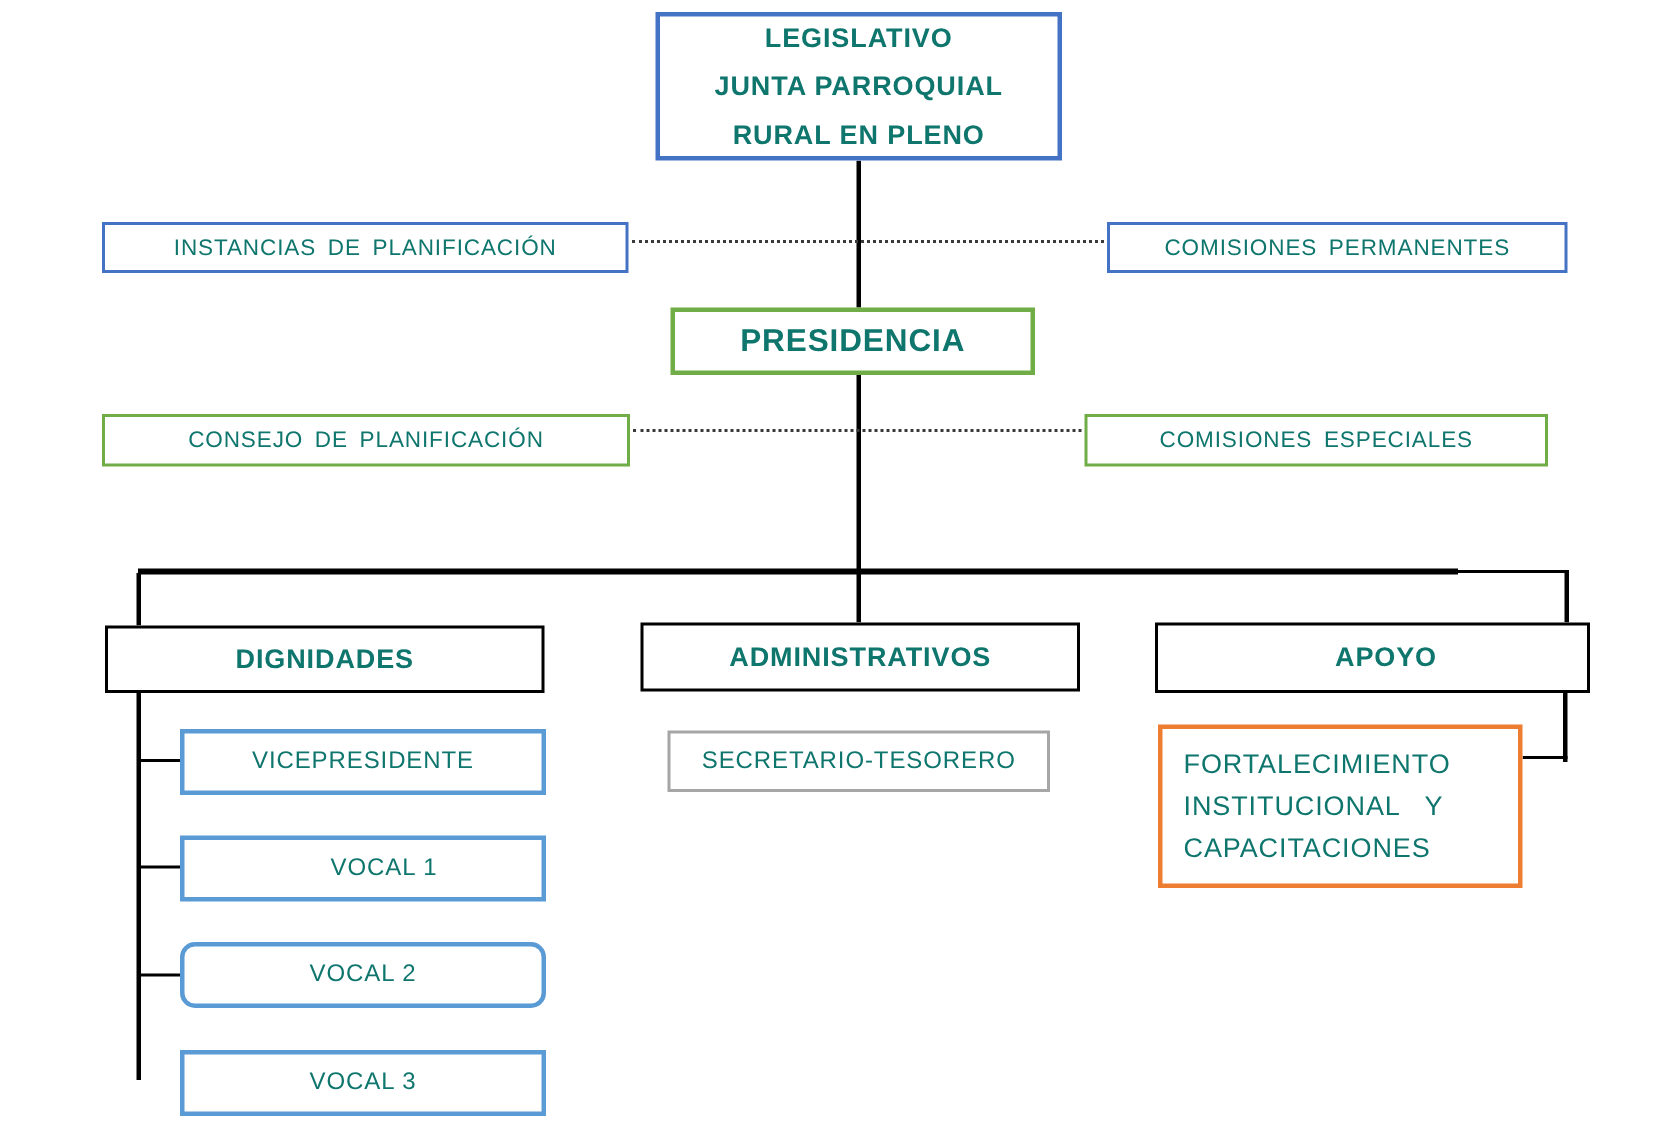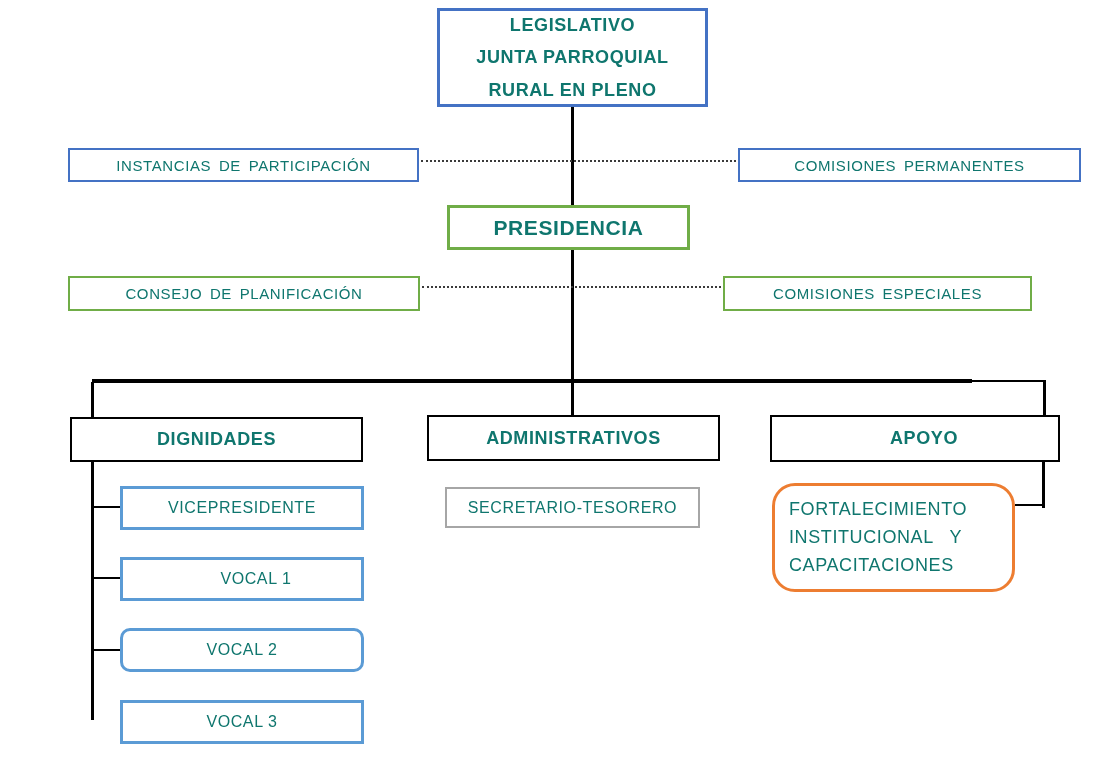--- a/index.html
+++ b/index.html
@@ -61,36 +61,36 @@
   <div class="hline" style="left:92px;top:506px;width:28px;height:2px;"></div>
   <div class="hline" style="left:92px;top:577px;width:28px;height:2px;"></div>
   <div class="hline" style="left:92px;top:649px;width:28px;height:2px;"></div>
   <div class="vline" style="left:1042px;top:462px;width:3px;height:46px;"></div>
   <div class="hline" style="left:1015px;top:504px;width:30px;height:2px;"></div>
 
   <div class="box b-blue bold" style="left:437px;top:8px;width:271px;height:99px;font-size:18px;line-height:1.8;">LEGISLATIVO
 JUNTA PARROQUIAL
 RURAL EN PLENO</div>
 
-  <div class="box b-blue-thin" style="left:68px;top:148px;width:351px;height:34px;font-size:15px;word-spacing:3px;">INSTANCIAS DE PARTICIPACIÓN</div>
-  <div class="box b-blue-thin" style="left:738px;top:148px;width:343px;height:34px;font-size:15px;word-spacing:3px;">COMISIONES PERMANENTES</div>
+  <div class="box b-blue-thin" style="left:68px;top:148px;width:351px;height:34px;font-size:15px;word-spacing:3px;">INSTANCIAS DE PLANIFICACIÓN</div>
+  <div class="box b-blue-thin" style="left:738px;top:148px;width:307px;height:34px;font-size:15px;word-spacing:3px;">COMISIONES PERMANENTES</div>
 
   <div class="box b-green bold" style="left:447px;top:205px;width:243px;height:45px;font-size:21px;">PRESIDENCIA</div>
 
   <div class="box b-green-thin" style="left:68px;top:276px;width:352px;height:35px;font-size:15px;word-spacing:3px;">CONSEJO DE PLANIFICACIÓN</div>
   <div class="box b-green-thin" style="left:723px;top:276px;width:309px;height:35px;font-size:15px;word-spacing:3px;">COMISIONES ESPECIALES</div>
 
   <div class="box b-black bold" style="left:70px;top:417px;width:293px;height:45px;font-size:18px;">DIGNIDADES</div>
   <div class="box b-black bold" style="left:427px;top:415px;width:293px;height:46px;font-size:18px;">ADMINISTRATIVOS</div>
   <div class="box b-black bold" style="left:770px;top:415px;width:290px;height:47px;font-size:18px;padding-left:18px;">APOYO</div>
 
   <div class="box b-lightblue" style="left:120px;top:486px;width:244px;height:44px;font-size:16px;">VICEPRESIDENTE</div>
   <div class="box b-lightblue" style="left:120px;top:557px;width:244px;height:44px;font-size:16px;padding-left:28px;">VOCAL 1</div>
   <div class="box b-lightblue" style="left:120px;top:628px;width:244px;height:44px;font-size:16px;border-radius:10px;">VOCAL 2</div>
   <div class="box b-lightblue" style="left:120px;top:700px;width:244px;height:44px;font-size:16px;">VOCAL 3</div>
 
   <div class="box b-gray" style="left:445px;top:487px;width:255px;height:41px;font-size:16px;">SECRETARIO-TESORERO</div>
 
-  <div class="box b-orange left-text" style="left:772px;top:483px;width:243px;height:109px;font-size:18px;border-radius:23px;">FORTALECIMIENTO
+  <div class="box b-orange left-text" style="left:772px;top:483px;width:243px;height:109px;font-size:18px;">FORTALECIMIENTO
 INSTITUCIONAL   Y
 CAPACITACIONES</div>
 
 </div>
 
 </body></html>

